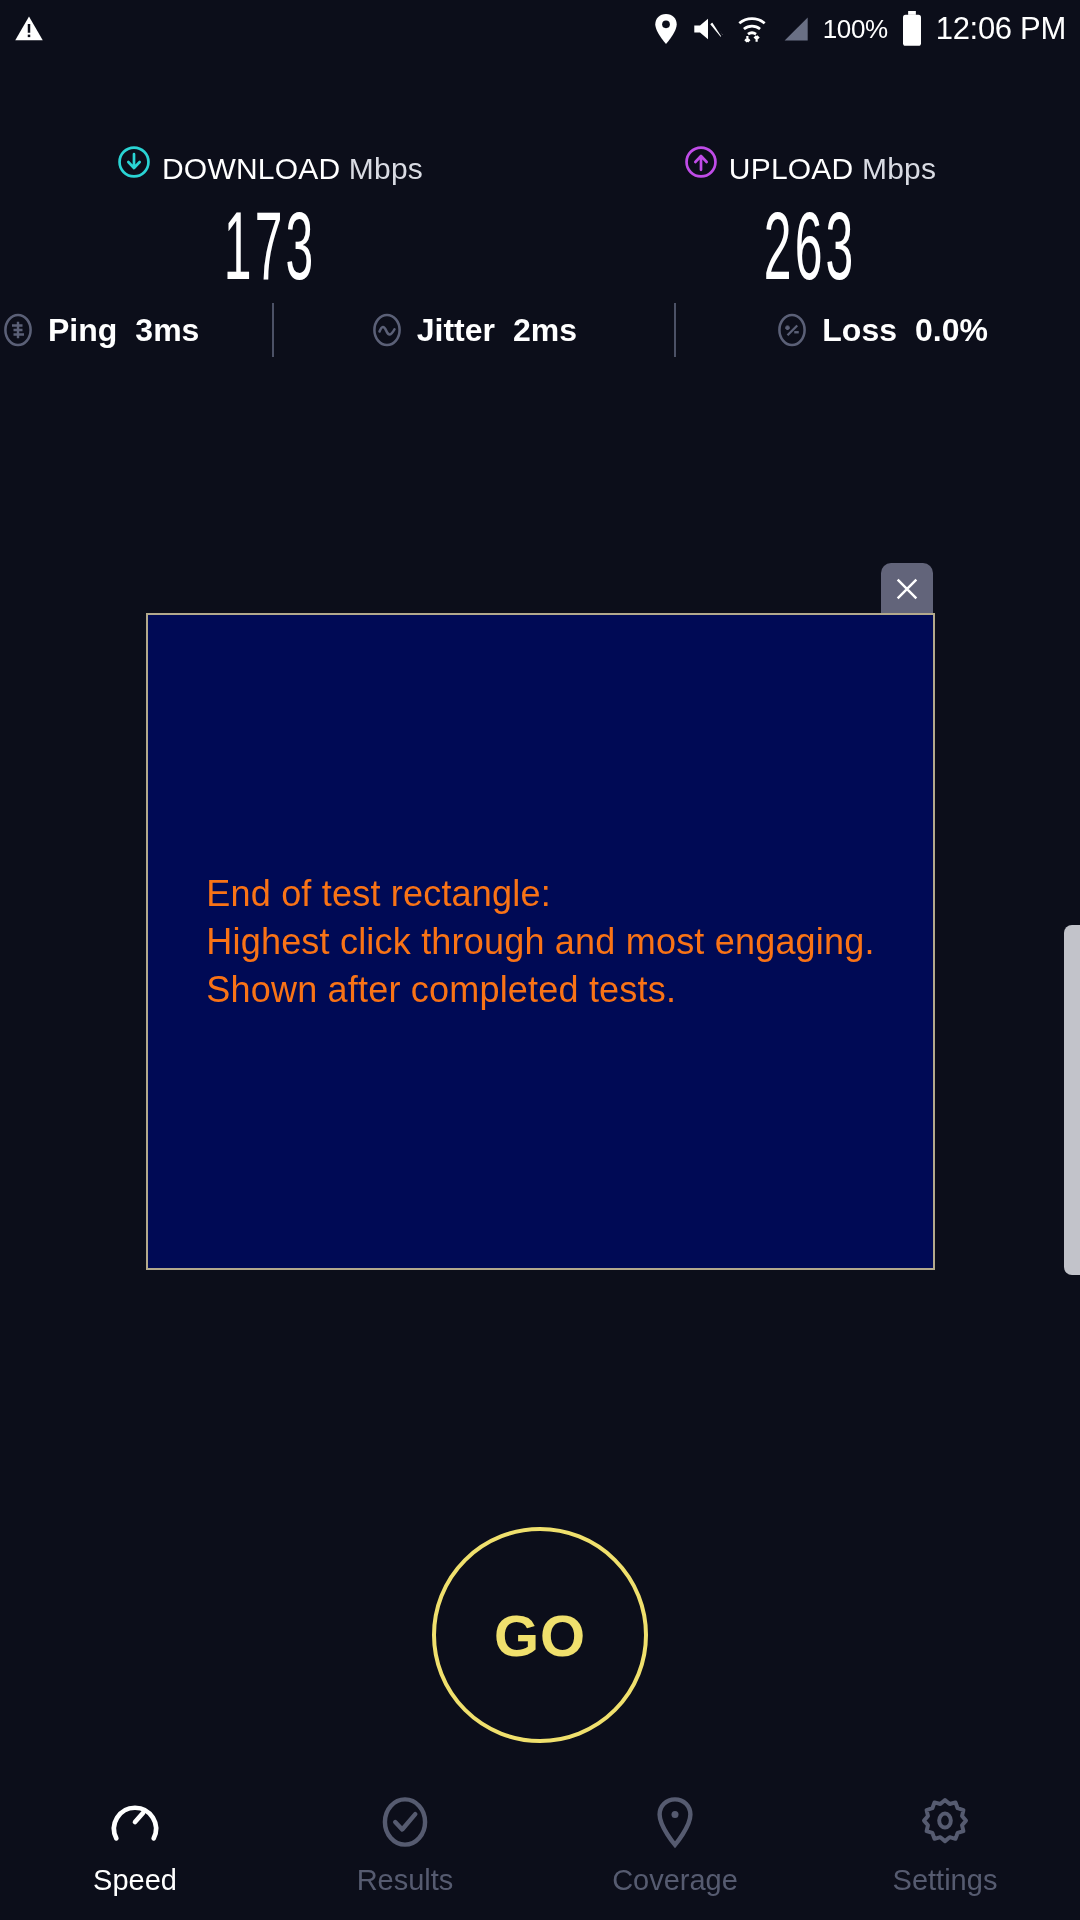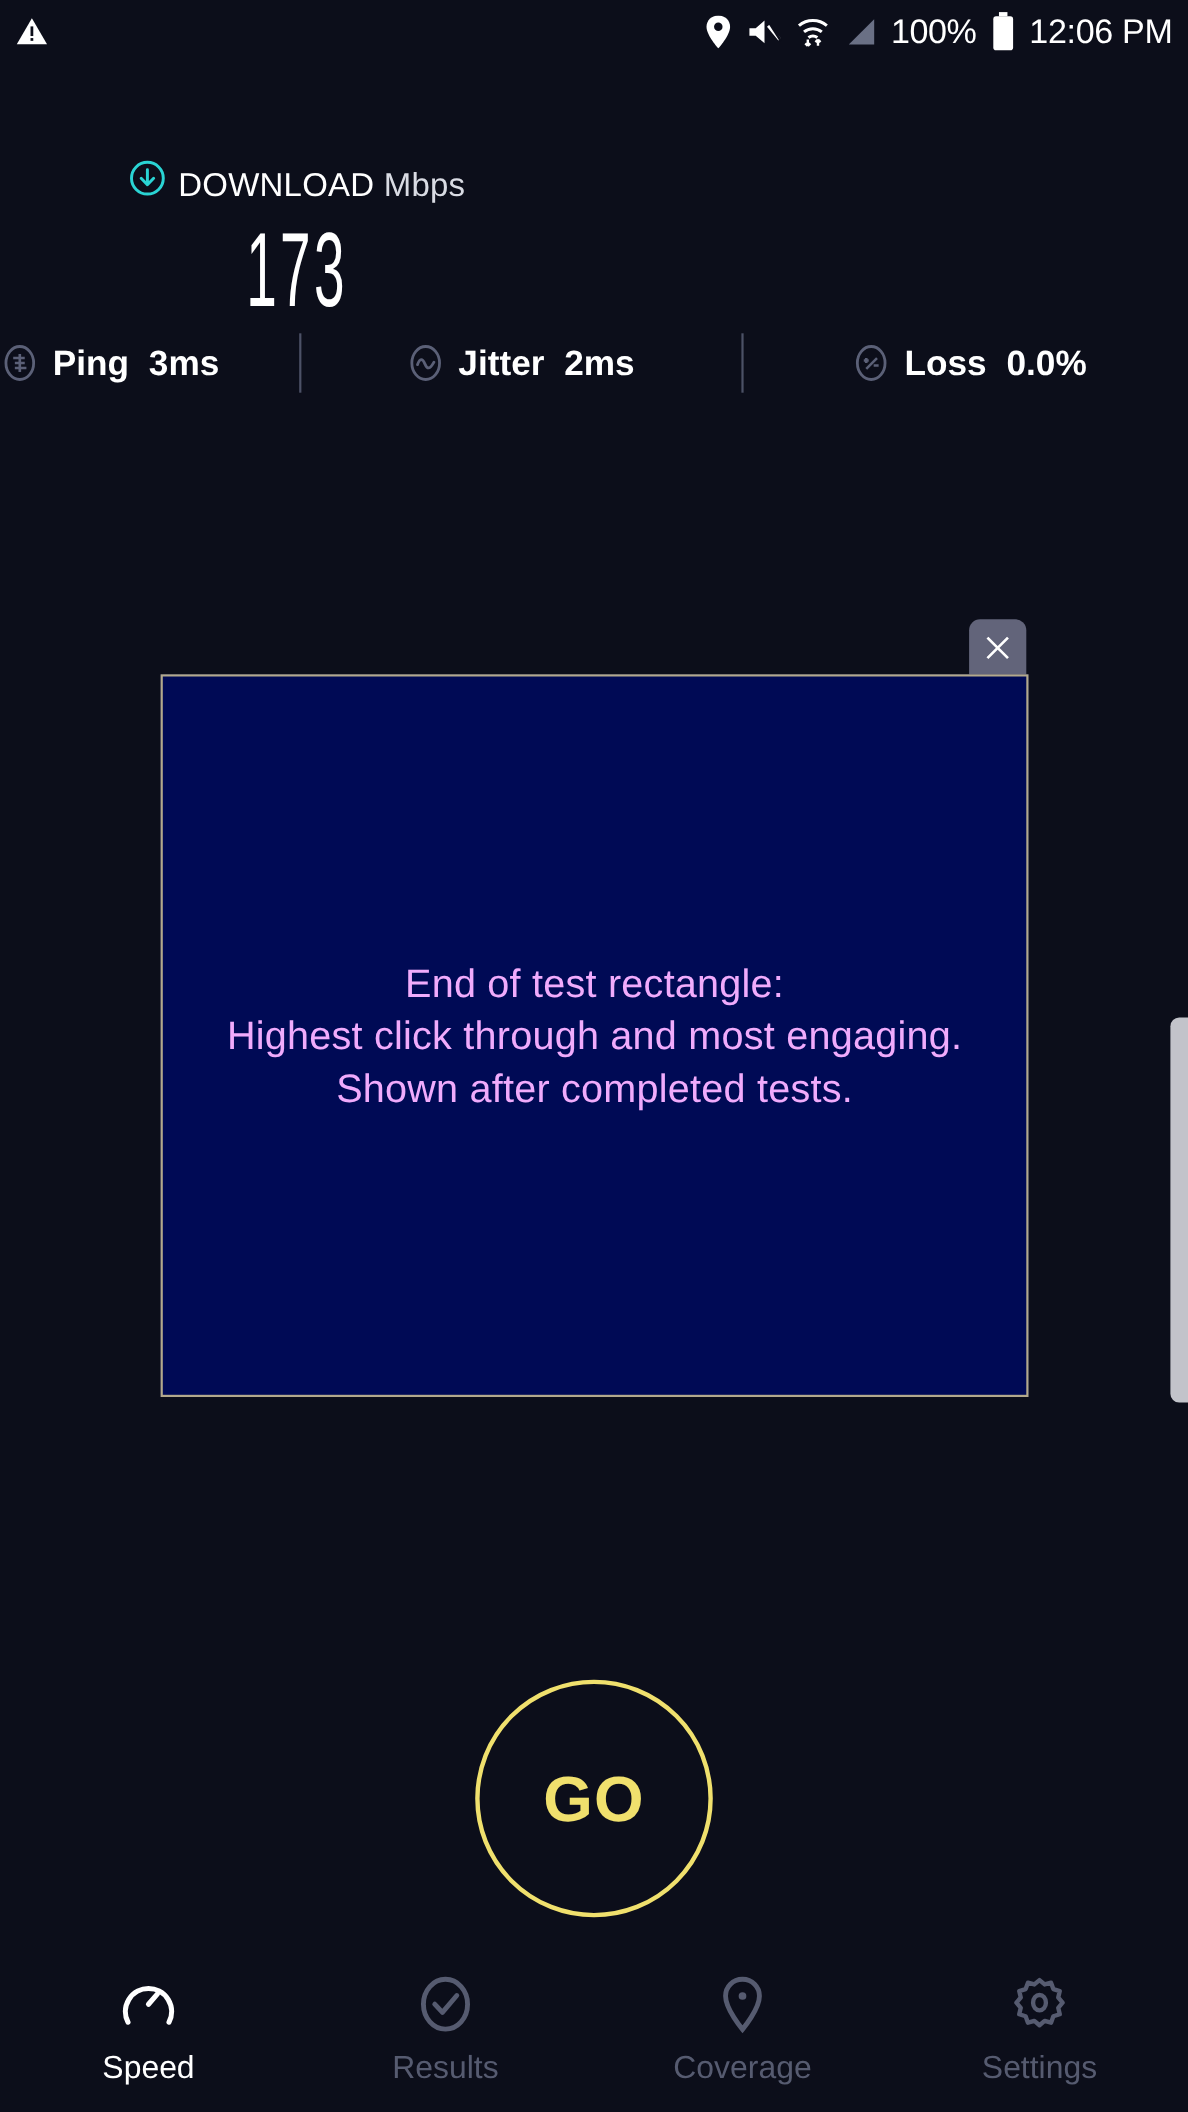--- a/index.html
+++ b/index.html
@@ -16,21 +16,21 @@
     position:absolute; top:0; left:0; width:1080px; height:58px;
     display:flex; align-items:center; justify-content:space-between;
     padding:0 14px;
   }
   .sb-left { display:flex; align-items:center; gap:10px; }
   .sb-right { display:flex; align-items:center; gap:13px; }
   .sb-time {
     color:#ffffff; font-size:31px; letter-spacing:-0.3px;
     font-family:"Liberation Sans", sans-serif;
   }
-  .sb-batt-pct { color:#ffffff; font-size:31px; letter-spacing:-0.4px;text-align:right; }
+  .sb-batt-pct { color:#ffffff; font-size:26px; letter-spacing:-0.4px;text-align:right; }
   .ico { display:block; }
 
   
   .header {
     position:absolute; top:58px; left:0; width:1080px; height:80px;
     display:flex; align-items:center; justify-content:space-between;
     padding:0 40px;
   }
   .title-wrap { display:flex; align-items:center; gap:14px; position:absolute; left:50%; transform:translateX(-50%); }
   .app-title {
@@ -70,21 +70,21 @@
     position:absolute; left:881px; top:563px; width:52px; height:52px;
     background:#62647a; border-radius:10px 10px 0 0;
     display:flex; align-items:center; justify-content:center;
   }
   .ad-rect {
     position:absolute; left:146px; top:613px; width:789px; height:657px;
     background:#000a55; border:2px solid #b3a98c;
     display:flex; align-items:center; justify-content:center;
   }
   .ad-text {
-    color:#f0abfc; font-size:36px; line-height:48px; text-align:center;
+    color:#f97316; font-size:36px; line-height:48px; text-align:left;
     letter-spacing:0.2px;
   }
 
   
   .scrollthumb {
     position:absolute; right:0px; top:925px; width:16px; height:350px;
     background:#c2c3ca; border-radius:8px 0 0 8px;
   }
 
   
@@ -165,20 +165,33 @@
             <path d="M12 6.5 V16 M8 12 L12 16.2 L16 12" stroke="#2ad4d4" stroke-width="1.9" fill="none" stroke-linecap="round" stroke-linejoin="round"></path>
           </svg>
           <span class="metric-label">
             <span>DOWNLOAD</span>
             <span class="unit">Mbps</span>
           </span>
         </div>
         <div class="metric-value">173</div>
       </div>
 
+      <div class="metric-col">
+        <div class="metric-head">
+          <svg width="34" height="34" viewBox="0 0 24 24">
+            <circle cx="12" cy="12" r="10.2" stroke="#c04ce8" stroke-width="1.9" fill="none"></circle>
+            <path d="M12 17.5 V8 M8 12 L12 7.8 L16 12" stroke="#c04ce8" stroke-width="1.9" fill="none" stroke-linecap="round" stroke-linejoin="round"></path>
+          </svg>
+          <span class="metric-label">
+            <span>UPLOAD</span>
+            <span class="unit">Mbps</span>
+          </span>
+        </div>
+        <div class="metric-value">263</div>
+      </div>
 
     </div>
   </div>
 
   <div class="subrow">
 
     <div class="subitem">
       <svg width="36" height="36" viewBox="0 0 24 24">
         <ellipse cx="12" cy="12" rx="8.4" ry="10" stroke="#5b6077" stroke-width="1.7" fill="none"></ellipse>
         <path d="M8 9 H15 M9 12 H15 M9 15 H16" stroke="#5b6077" stroke-width="1.6" fill="none"></path>

